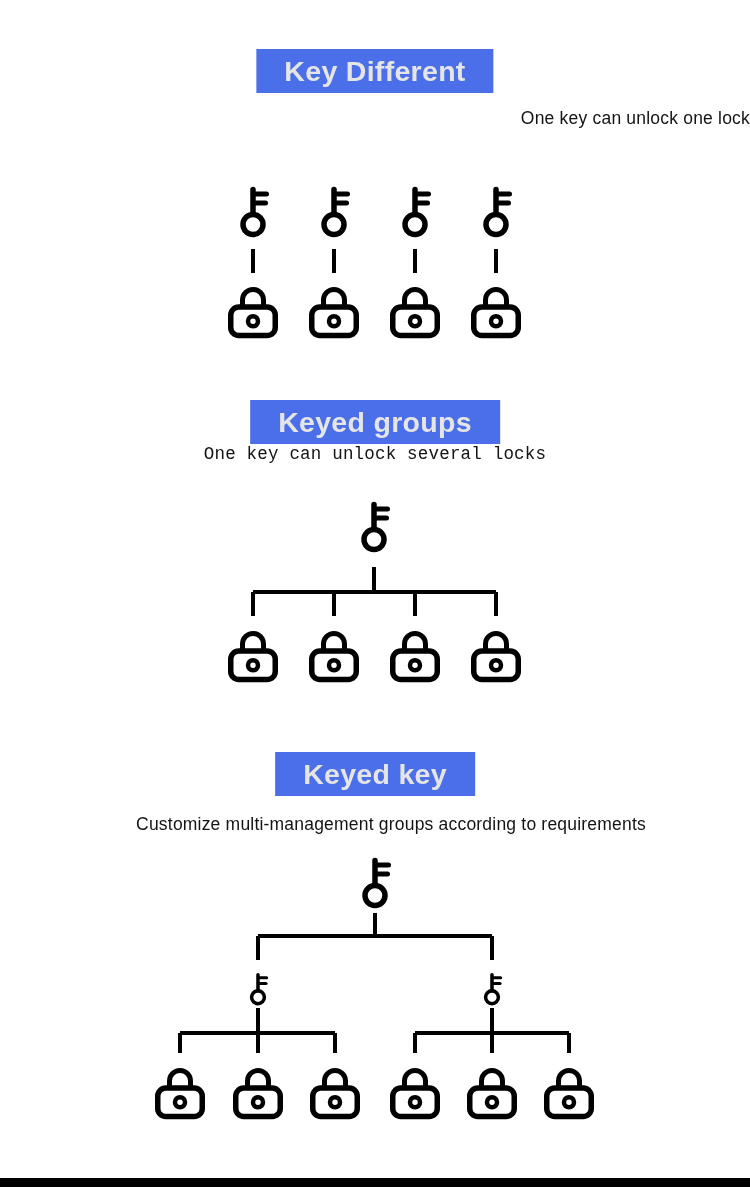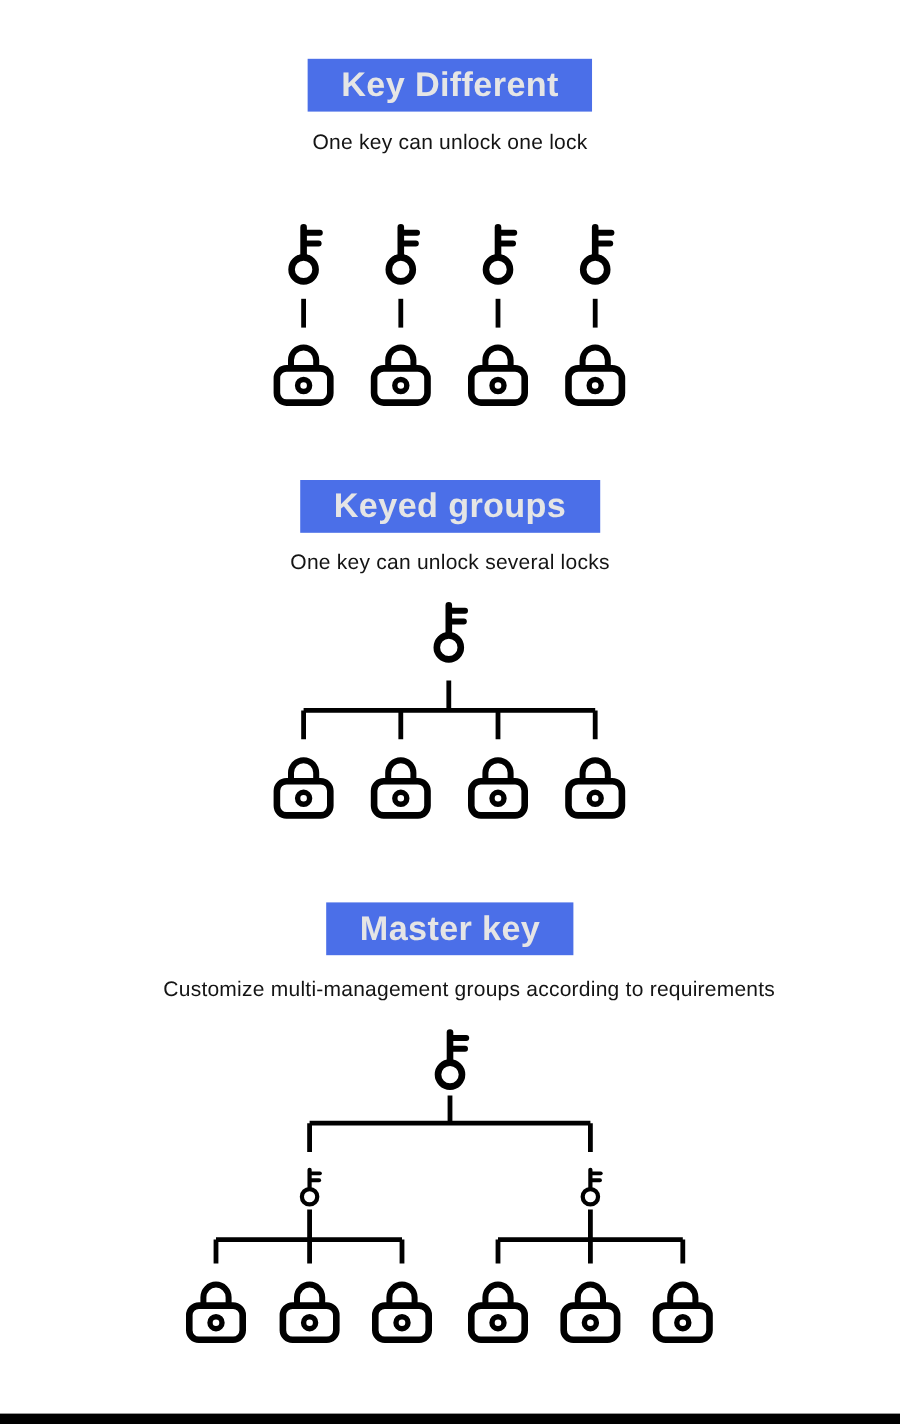--- a/index.html
+++ b/index.html
@@ -29,23 +29,23 @@
     position: absolute;
     left: 0;
     width: 100%;
     text-align: center;
     font-size: 17.5px;
     letter-spacing: 0.2px;
     color: var(--text, #141414);
     white-space: nowrap;
   }
   #banner-1 { top: 49px; }
-  #subtitle-1 { top: 108px; }
+  #subtitle-1 { top: 108px; text-align: right; }
   #banner-2 { top: 400px; }
-  #subtitle-2 { top: 458px; }
+  #subtitle-2 { top: 444px; font-family: Liberation Mono, monospace; }
   #banner-3 { top: 752px; }
   #subtitle-3 { top: 814px; padding-left: 16px; }
   #diagram-canvas {
     position: absolute;
     top: 0; left: 0;
   }
   .footer-bar {
     position: absolute;
     left: 0; bottom: 0;
     width: 100%; height: 9px;
@@ -54,21 +54,21 @@
 </style>
 </head>
 <body style="--accent: #4b6fe8; --text: #141414; --bg: #ffffff; --bar: #000000;">
 
 <div id="banner-1" class="banner">Key Different</div>
 <div id="subtitle-1" class="subtitle">One key can unlock one lock</div>
 
 <div id="banner-2" class="banner">Keyed groups</div>
 <div id="subtitle-2" class="subtitle">One key can unlock several locks</div>
 
-<div id="banner-3" class="banner">Master key</div>
+<div id="banner-3" class="banner">Keyed key</div>
 <div id="subtitle-3" class="subtitle">Customize multi-management groups according to requirements</div>
 
 <svg id="diagram-canvas" width="750" height="1187" viewBox="0 0 750 1187" xmlns="http://www.w3.org/2000/svg">
   <defs>
     <g id="key-def" fill="none" stroke="#000000">
       <circle cx="17" cy="39.5" r="10" stroke-width="5.5"></circle>
       <line x1="17" y1="29" x2="17" y2="4.5" stroke-width="5.5" stroke-linecap="round"></line>
       <line x1="19" y1="9" x2="30.5" y2="9" stroke-width="5" stroke-linecap="round"></line>
       <line x1="19" y1="18" x2="29.5" y2="18" stroke-width="5" stroke-linecap="round"></line>
     </g>

